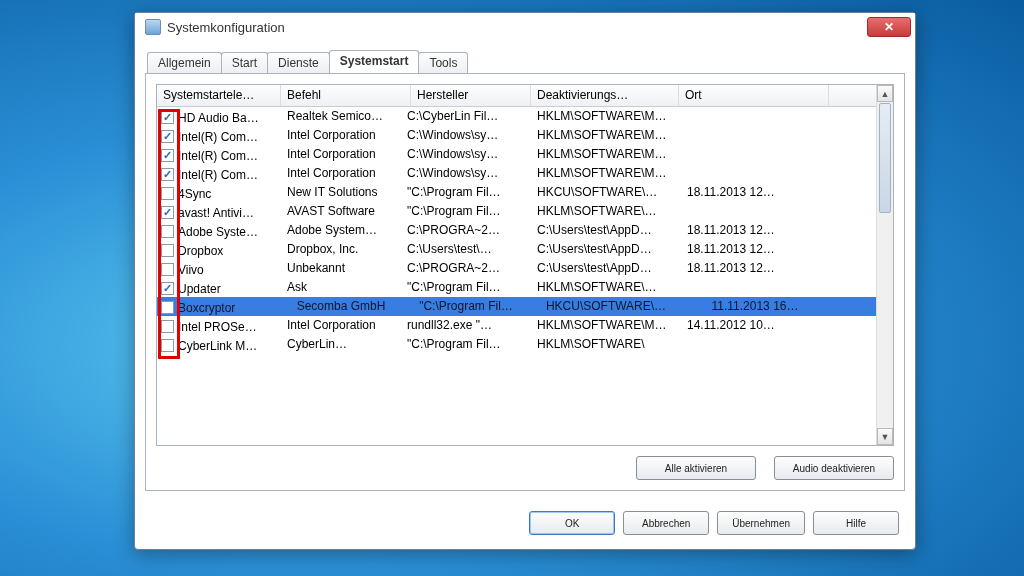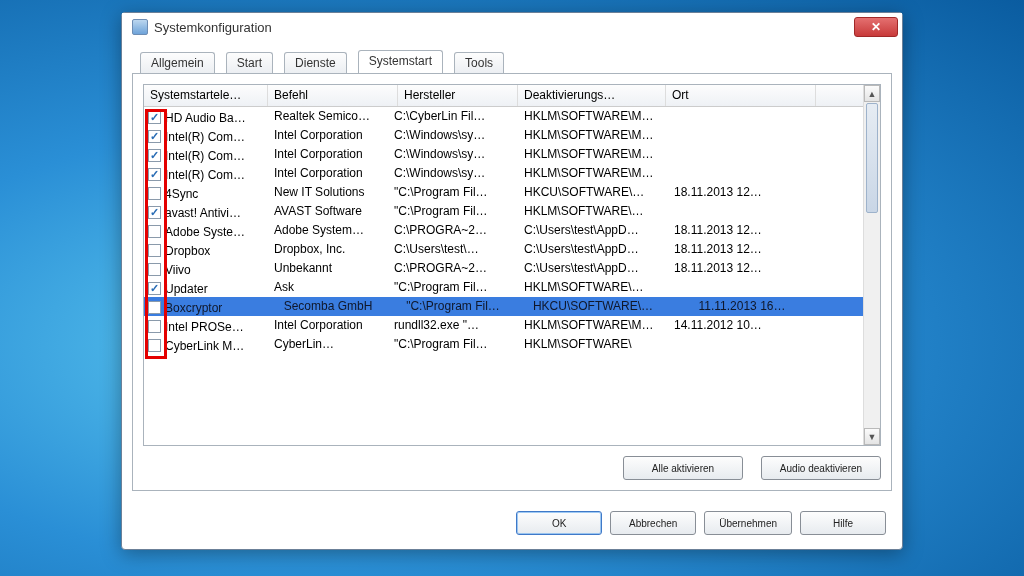--- a/index.html
+++ b/index.html
@@ -7,21 +7,21 @@
     font-family: "Segoe UI", Tahoma, sans-serif;
     font-size: 12px;
     width: 1024px;
     height: 576px;
     background: radial-gradient(ellipse at 30% 60%, #5cc8f0 0%, #2a8fd6 45%, #0a5ca0 100%);
     overflow: hidden;
     position: relative;
   }
   .window {
     position: absolute;
-    left: 121px;
+    left: 134px;
     top: 12px;
     width: 782px;
     height: 538px;
     background: #fff;
     border: 1px solid #6b8098;
     border-radius: 4px;
     box-shadow: 0 4px 20px rgba(0,0,0,.35);
     display: flex;
     flex-direction: column;
   }
@@ -45,41 +45,41 @@
     background: linear-gradient(#e47070,#c83a3a);
     border: 1px solid #a02828;
     border-radius: 3px;
     margin-right: 0;
     display:flex; align-items:center; justify-content:center;
   }
   .close-x { color:#fff; font-weight:bold; font-size:12px; line-height:1; }
   .tabbar {
     display:flex;
     align-items:flex-end;
-    padding: 6px 10px 0 18px;
+    padding: 6px 10px 0 12px;
     height: 32px;
-    gap: 12px;
   }
   .tab {
     padding: 3px 10px 4px 10px;
     font-size: 12px;
     color: #333;
     border: 1px solid #aab3bc;
     border-bottom: none;
     background: linear-gradient(#fdfdfd,#ebeef2);
     margin-right: -1px;
     border-radius: 3px 3px 0 0;
     position:relative;
     top:1px;
   }
   .tab.active {
     background:#fff;
     top:0;
     padding-bottom:5px;
     z-index:2;
+    font-weight:bold;
   }
   .tabpage {
     flex: 1;
     margin: 0 10px 20px 10px;
     border: 1px solid #aab3bc;
     background:#fff;
     display:flex;
     flex-direction:column;
     padding: 10px;
     position:relative;

